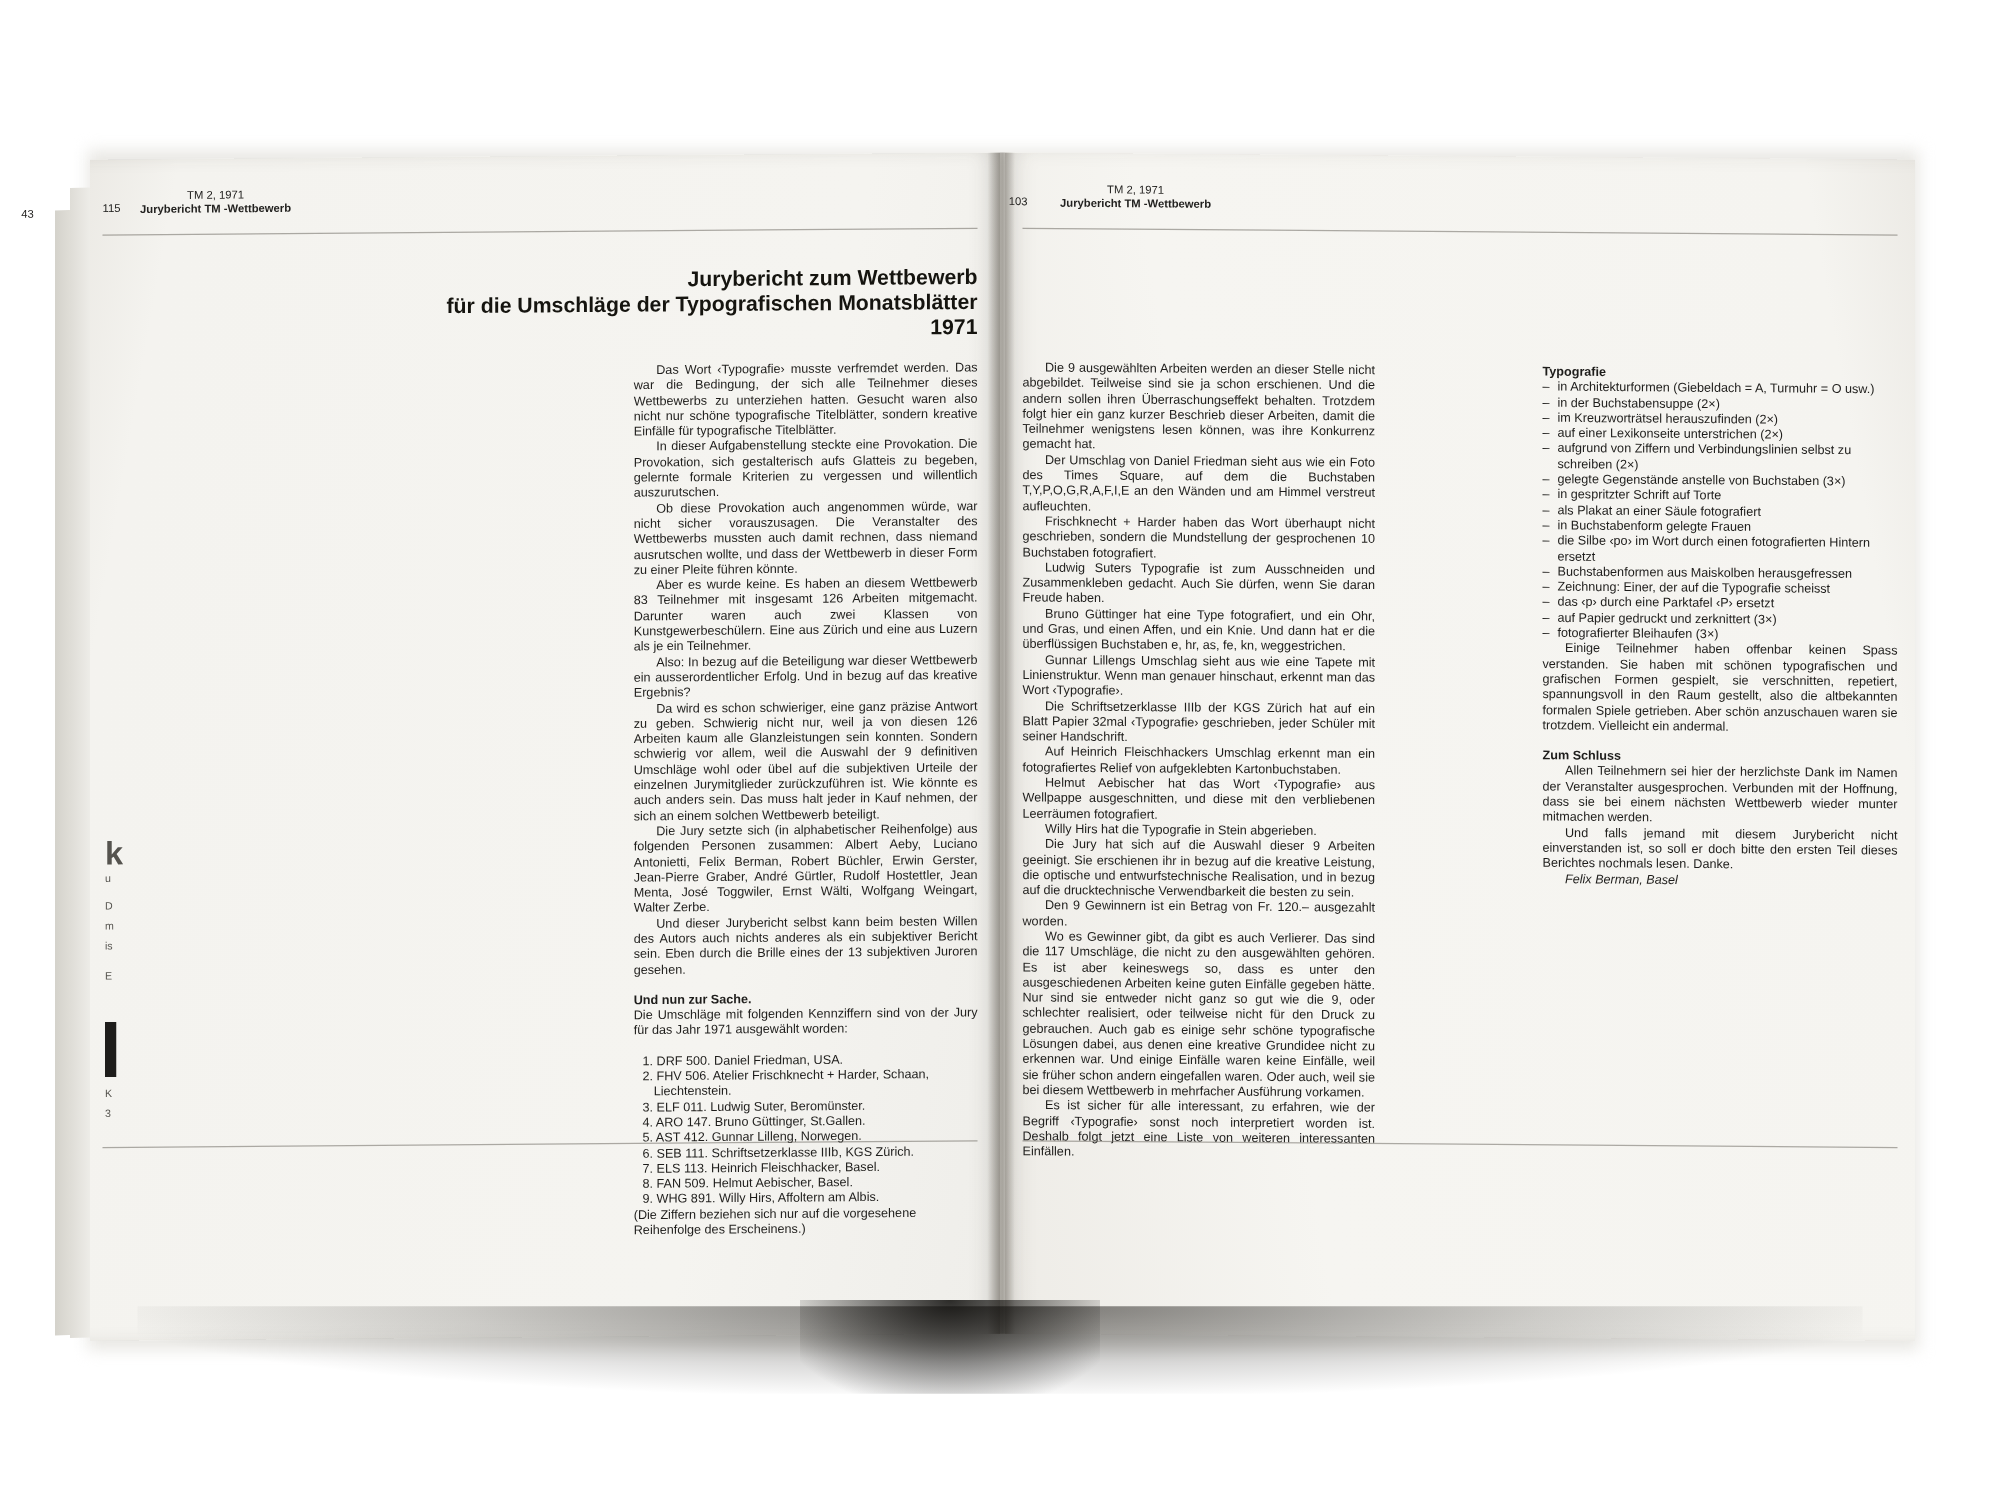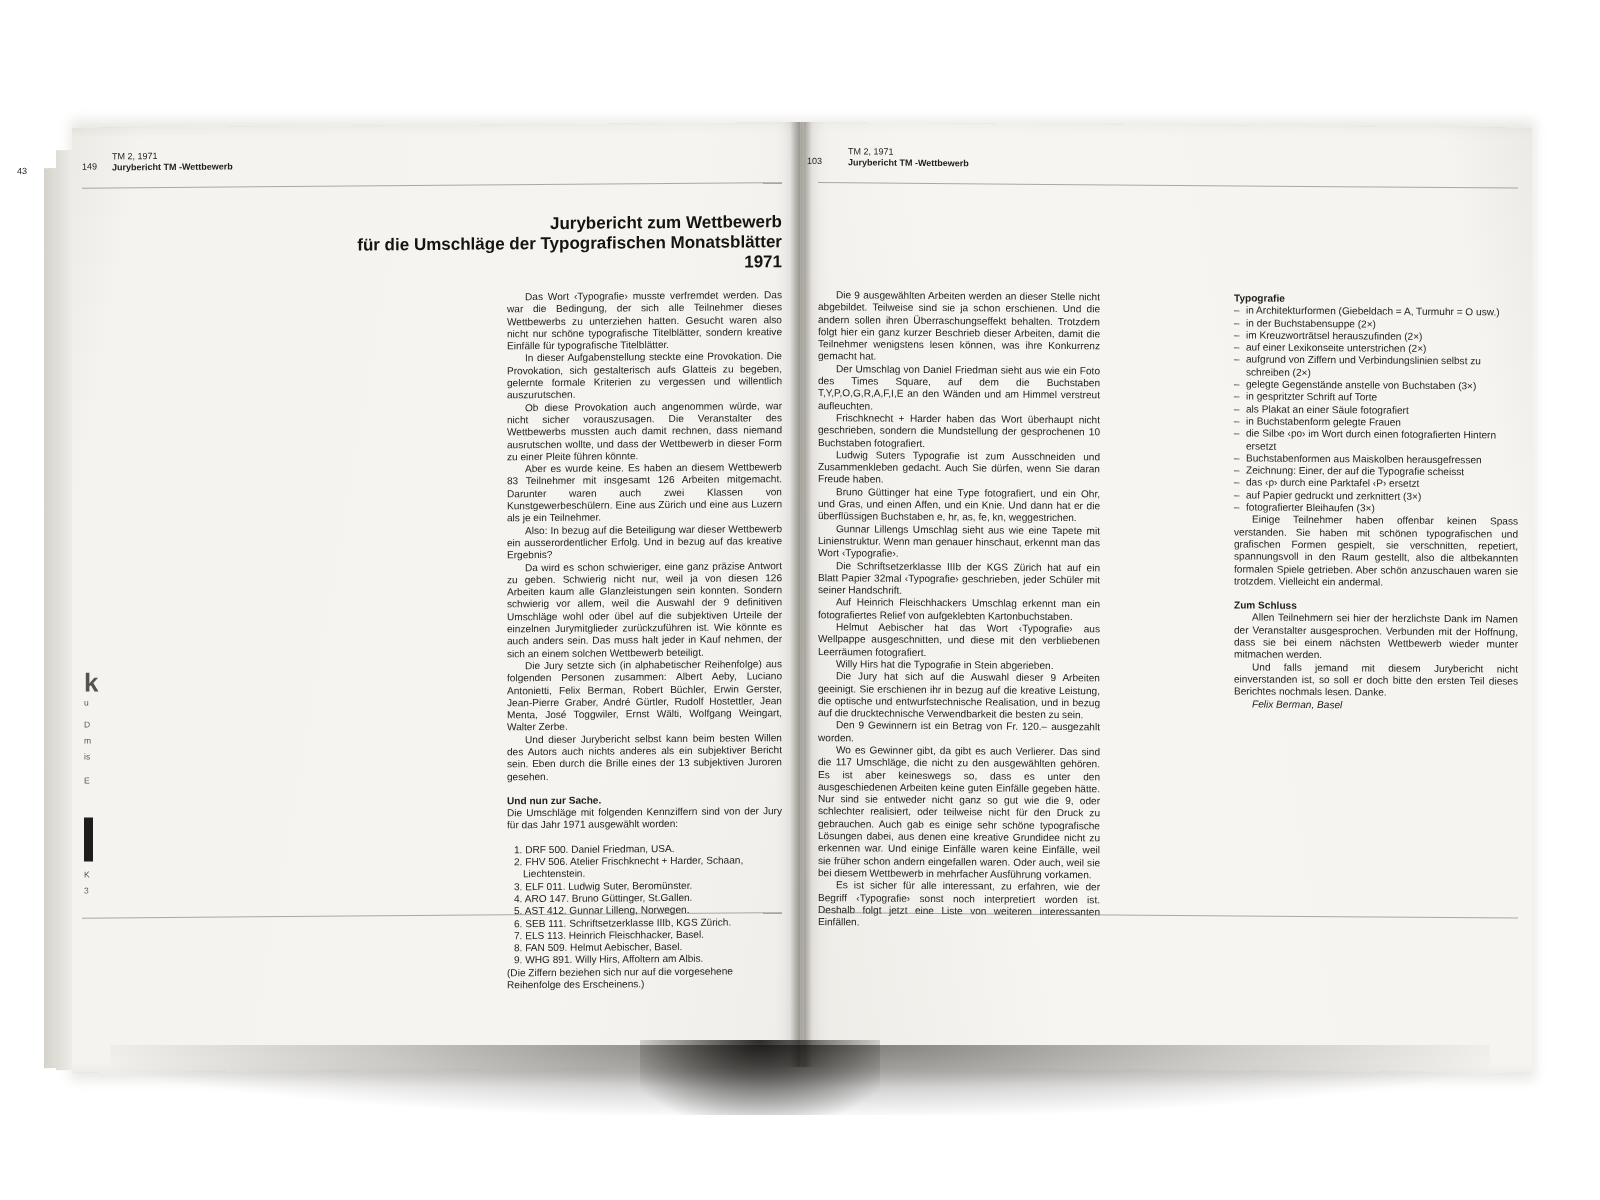--- a/index.html
+++ b/index.html
@@ -111,20 +111,21 @@
     height: 75px;
     background: radial-gradient(ellipse at 50% 0%, rgba(10,9,7,.85) 0%, rgba(10,9,7,.25) 60%, rgba(255,255,255,0) 85%);
   }
 
   .runhead {
     position: absolute;
     font-size: 9px;
     line-height: 11px;
     color: #232220;
     white-space: nowrap;
+    text-align: center;
   }
   .runhead .l1 { display: block; }
   .runhead .l2 { display: block; font-weight: bold; }
   .folio {
     position: absolute;
     font-size: 9px;
     color: #232220;
   }
 
   .rule {
@@ -232,21 +233,21 @@
   <div class="book-shadow"></div>
   <div class="edge-stack2"></div>
   <div class="edge-stack"></div>
 
   <div class="spread">
 
     <div class="page verso">
 
       <div class="folio" style="left:-55px; top:38px;">43</div>
 
-      <div class="folio" style="left:10px; top:34px;">149</div>
+      <div class="folio" style="left:10px; top:34px;">115</div>
 
       <div class="runhead" style="left:40px; top:24px;">
         <span class="l1">TM 2, 1971</span>
         <span class="l2">Jurybericht TM -Wettbewerb</span>
       </div>
 
       <div class="rule" style="left:10px; top:60px; width:700px;"></div>
 
       <div class="title" style="left:200px; top:90px; width:510px;">
         <div>Jurybericht zum Wettbewerb</div>

